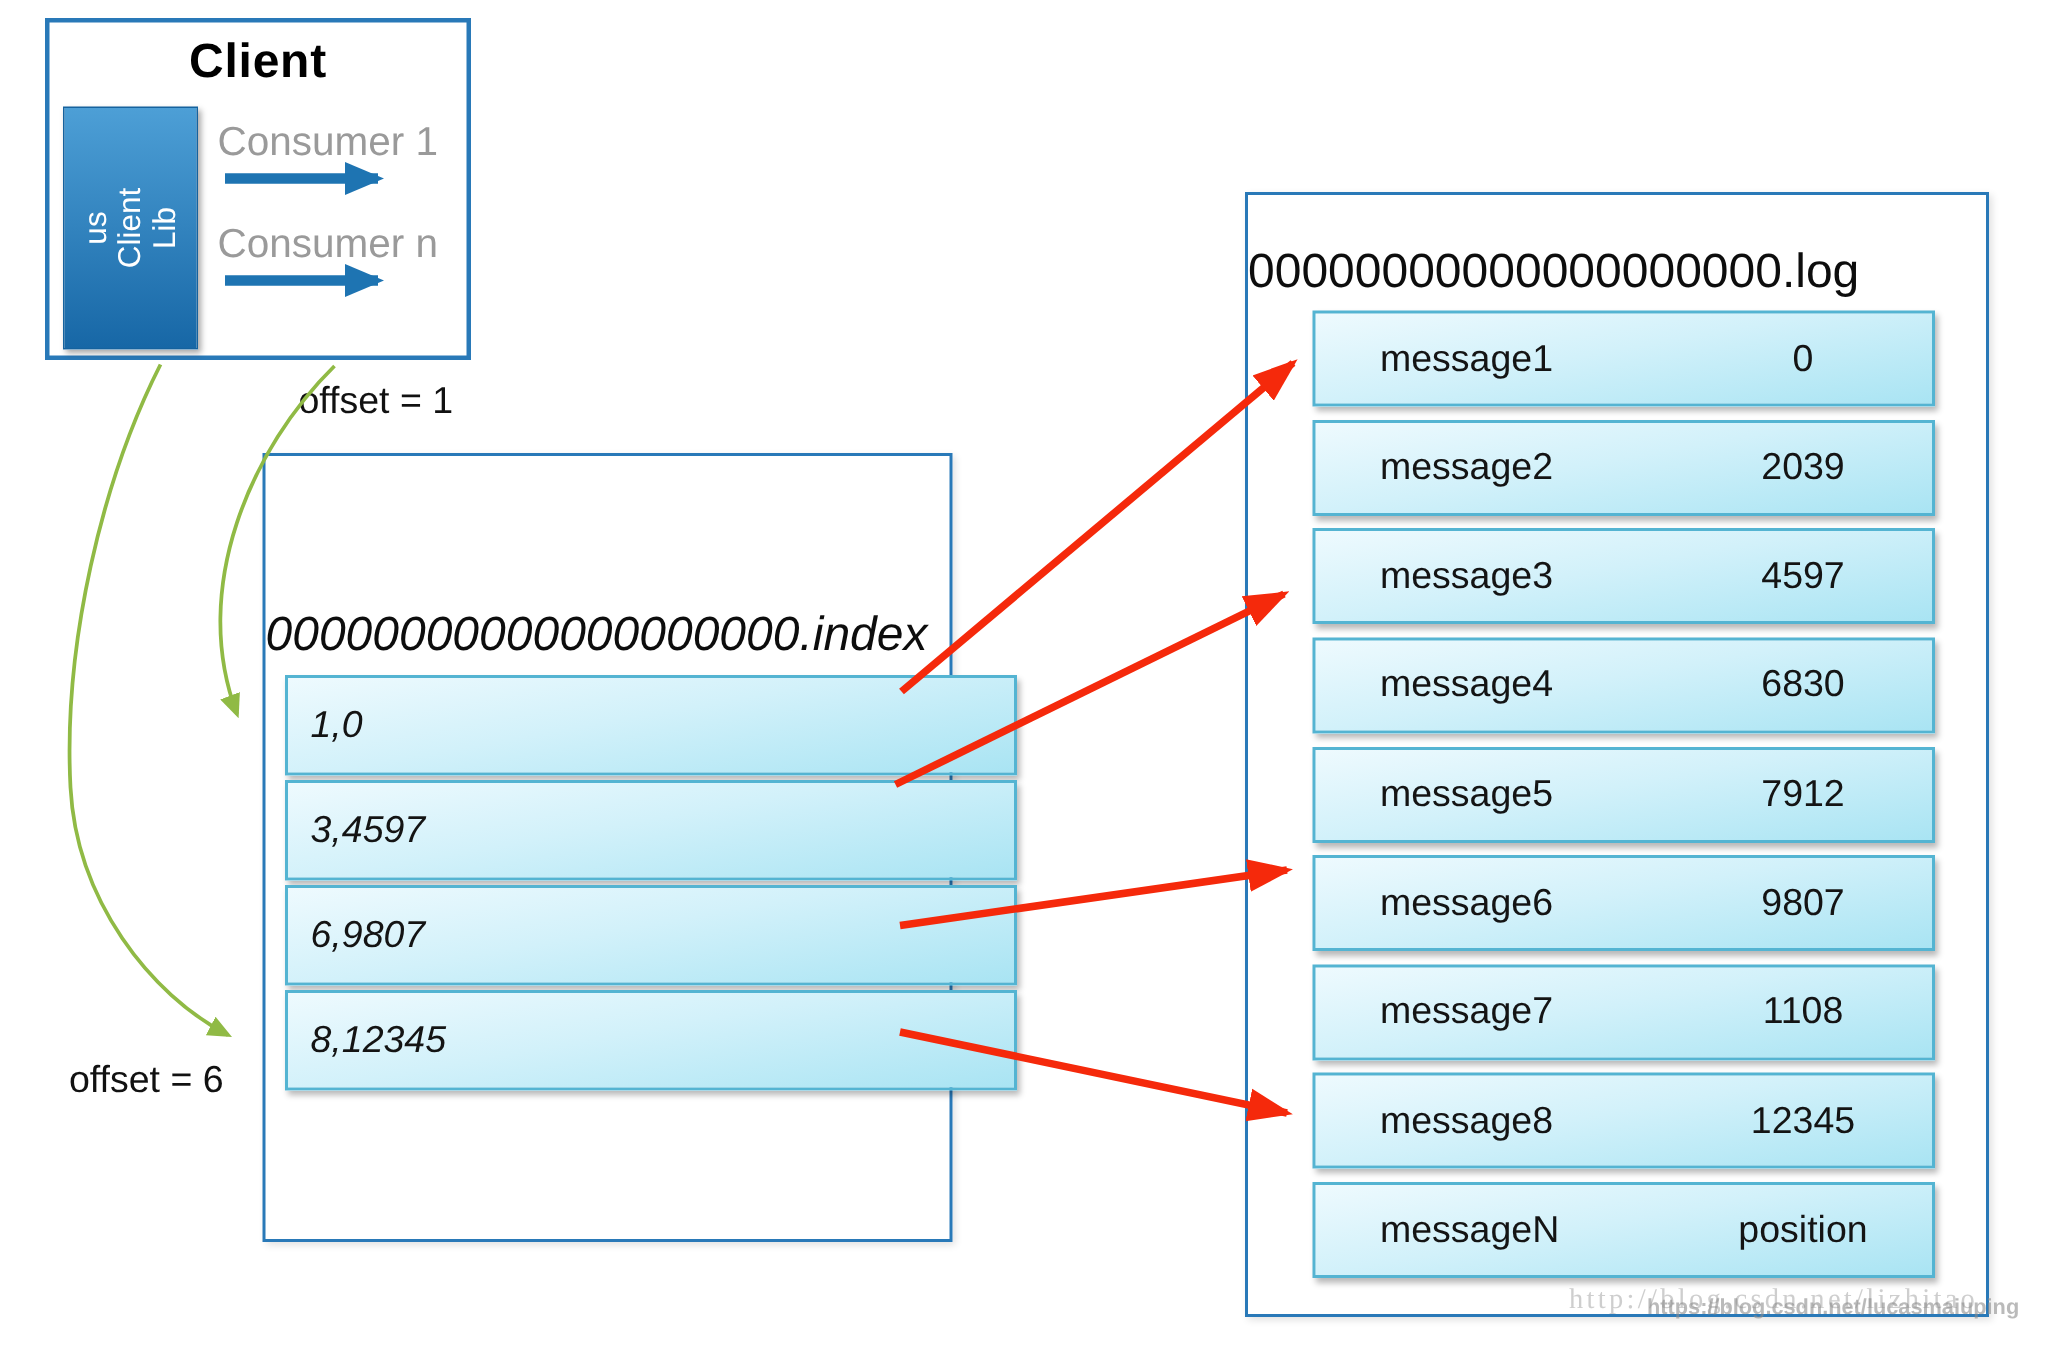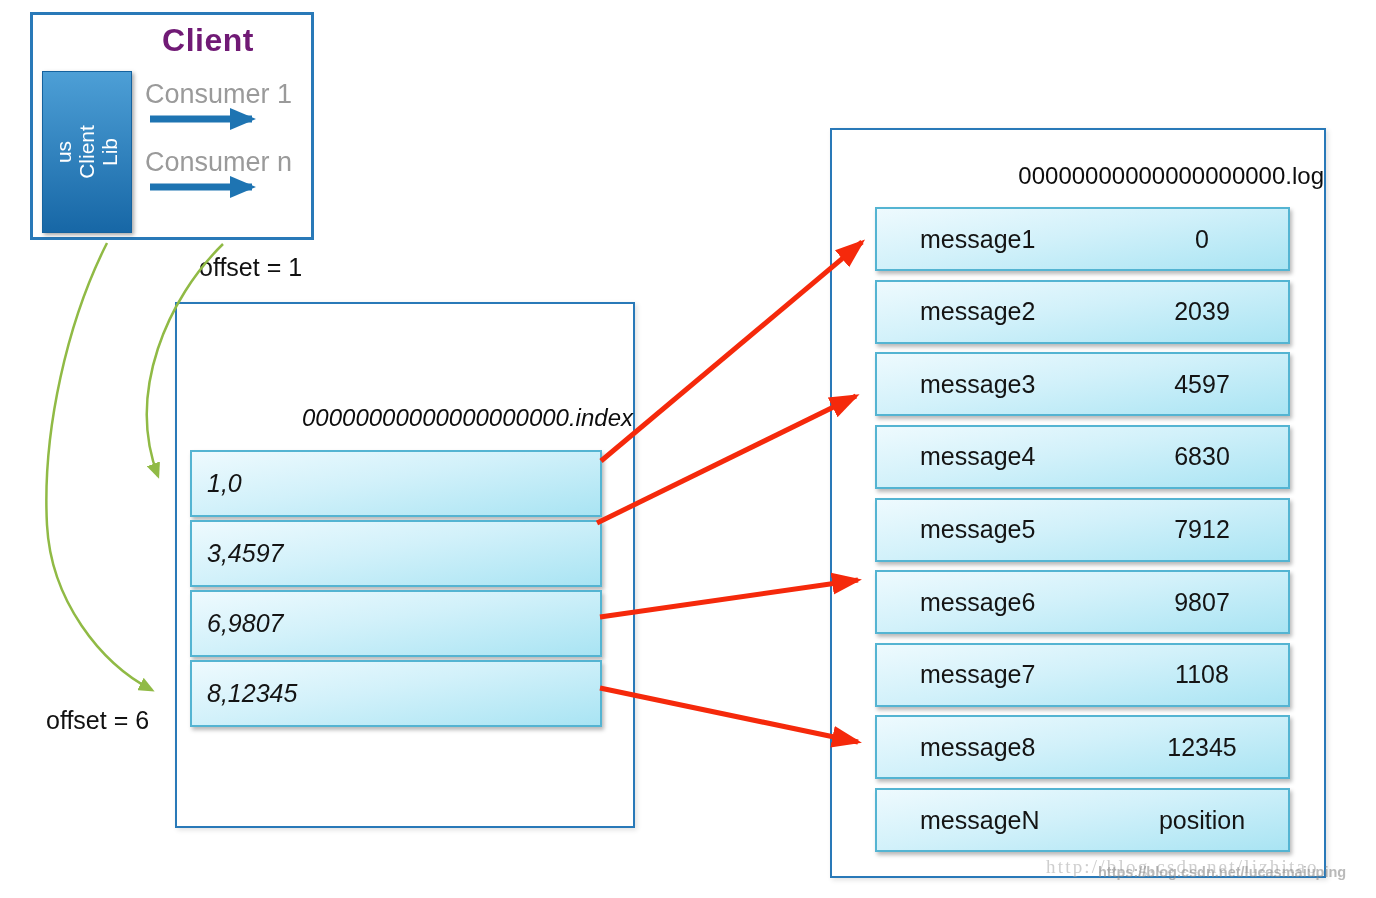--- a/index.html
+++ b/index.html
@@ -7,21 +7,21 @@
     position:relative;width:1376px;height:898px;background:#fff;overflow:hidden;
     font-family:"Liberation Sans",sans-serif;color:#1a1a1a;
   }
   
   .client-box{
     position:absolute;left:30px;top:12px;width:284px;height:228px;
     border:3px solid var(--box-border);background:#fff;box-sizing:border-box;
   }
   .client-title{
     position:absolute;left:0;top:7px;width:100%;text-align:center;
-    font-size:32px;font-weight:bold;color:#701a75;letter-spacing:.5px;padding-left:36px;
+    font-size:32px;font-weight:bold;color:#000000;letter-spacing:.5px;
   }
   .client-lib{
     position:absolute;left:9px;top:56px;width:88px;height:160px;
     background:linear-gradient(180deg,var(--client-grad-top) 0%,var(--client-grad-bottom) 100%);
     border:1px solid #15629e;box-shadow:2px 2px 4px rgba(0,0,0,.35);
   }
   .client-lib-text{
     position:absolute;left:50%;top:50%;width:156px;
     transform:translate(-50%,-50%) rotate(-90deg);
     color:#fff;font-size:21px;line-height:1.1;text-align:center;white-space:pre-line;
@@ -34,32 +34,32 @@
   .offset-top{left:199px;top:253px;}
   .offset-bottom{left:46px;top:686px;margin-top:20px;}
   
   .file-box{
     position:absolute;border:2.5px solid var(--box-border);background:#fff;
     box-sizing:border-box;box-shadow:2px 2px 5px rgba(0,0,0,.12);
   }
   .index-box{left:175px;top:302px;width:460px;height:526px;font-style:italic;}
   .log-box{left:830px;top:128px;width:496px;height:750px;}
   .file-title{
-    position:absolute;left:0;width:100%;text-align:right;font-size:24px;color:#0d0d0d;
+    position:absolute;left:0;width:100%;text-align:left;font-size:32px;color:#0d0d0d;
   }
   .index-box .file-title{top:100px;}
   .log-box .file-title{top:32px;}
   
   .cell{
     background:linear-gradient(170deg,var(--cell-top) 0%,#d2f1fa 45%,var(--cell-bottom) 100%);
     border:2px solid var(--cell-border);box-sizing:border-box;
     box-shadow:2px 3px 4px rgba(0,0,0,.28);
     display:flex;align-items:center;font-size:25px;color:#141414;
   }
-  .index-rows{position:absolute;left:13px;top:146px;width:412px;}
+  .index-rows{position:absolute;left:13px;top:146px;width:488px;}
   .index-cell{width:100%;height:67px;margin-bottom:3px;padding-left:15px;}
   .log-rows{
     position:absolute;left:43px;top:77px;width:415px;height:645px;
     display:flex;flex-direction:column;justify-content:space-between;
   }
   .log-cell{width:100%;height:64px;padding-left:28px;}
   .msg-name{padding-left:15px;}
   .msg-pos{width:160px;margin-left:auto;margin-right:6px;text-align:center;}
   
   .overlay{position:absolute;left:0;top:0;z-index:5;pointer-events:none;}

